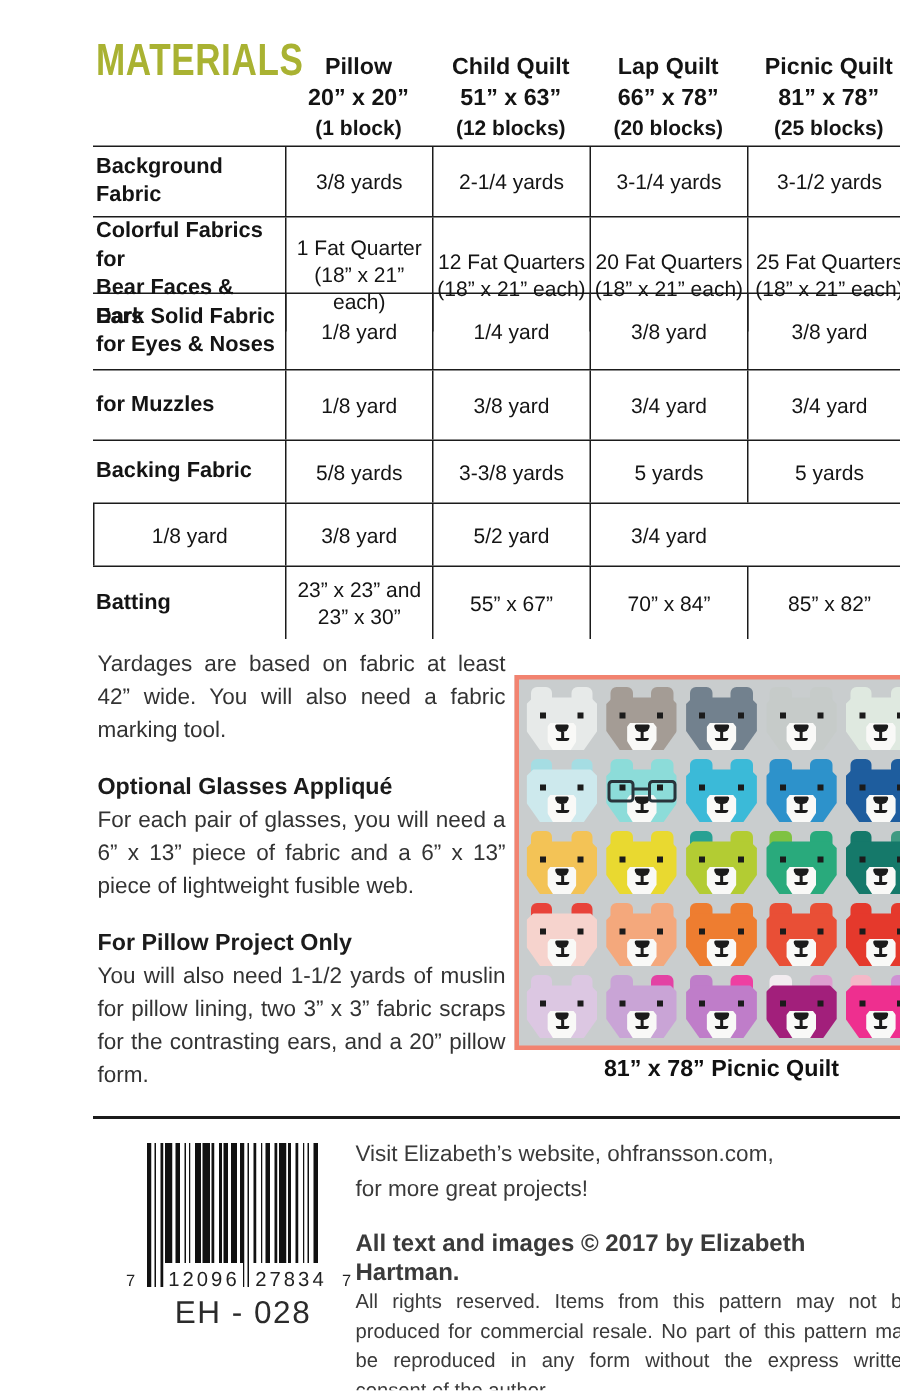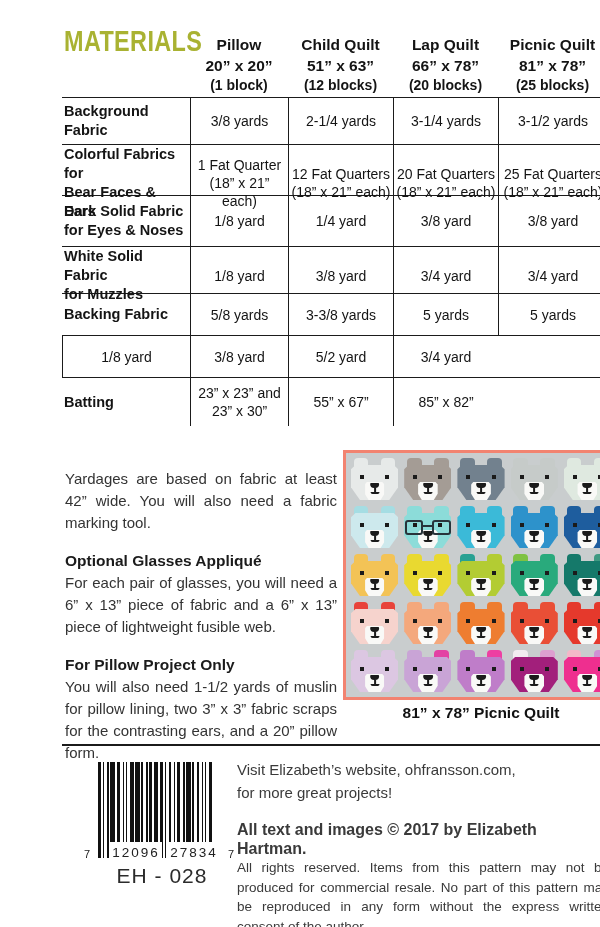--- a/index.html
+++ b/index.html
@@ -16,21 +16,21 @@
   .hcell{text-align:center;}
   .hline{font-weight:bold;font-size:15.5px;line-height:21px;}
   .hblocks{font-weight:bold;font-size:14px;line-height:19px;}
   .trow{display:grid;grid-template-columns:128px 98px 105px 105px 109px;border-bottom:1.6px solid #1b1b1b;align-items:center;}
   .trow:last-child{border-bottom:none;}
   .cell{font-size:14px;line-height:18px;text-align:center;align-self:center;}
   .cell.label{font-weight:bold;font-size:14.5px;line-height:19px;text-align:left;padding-left:2px;}
   .cell.val{border-left:1.6px solid #1b1b1b;height:100%;display:flex;flex-direction:column;justify-content:center;}
 
   
-  .notes{position:absolute;left:33px;top:468px;width:272px;font-size:15px;line-height:22px;color:#333;}
+  .notes{position:absolute;left:33px;top:432px;width:272px;font-size:15px;line-height:22px;color:#333;}
   .notes p{margin:0 0 0 0;text-align:justify;}
   .notes .sect{margin-top:16px;}
   .notes h3{margin:0;font-size:15.5px;line-height:22px;color:#1b1b1b;}
 
   
   .quilt{position:absolute;left:311px;top:450px;width:276px;height:250px;background:#c9cdce;
     border:3px solid #f28370;box-sizing:border-box;}
   .quilt-grid{position:absolute;inset:5px;display:grid;grid-template-columns:repeat(5,1fr);
     grid-template-rows:repeat(5,1fr);gap:6px;}
   .caption{position:absolute;left:311px;top:704px;width:276px;text-align:center;font-weight:bold;font-size:15.5px;color:#111;}
@@ -156,21 +156,20 @@
           </div>
           <div class="cell val">
             <div>3/8 yard</div>
           </div>
           <div class="cell val">
             <div>3/8 yard</div>
           </div>
         </div>
         <div class="trow" style="height: 46px;">
           <div class="cell label">
-            <div>White Solid Fabric</div>
             <div>for Muzzles</div>
           </div>
           <div class="cell val">
             <div>1/8 yard</div>
           </div>
           <div class="cell val">
             <div>3/8 yard</div>
           </div>
           <div class="cell val">
             <div>3/4 yard</div>
@@ -213,20 +212,23 @@
         <div class="trow" style="height: 48px;">
           <div class="cell label">
             <div>Batting</div>
           </div>
           <div class="cell val">
             <div>23” x 23” and</div>
             <div>23” x 30”</div>
           </div>
           <div class="cell val">
             <div>55” x 67”</div>
+          </div>
+          <div class="cell val">
+            <div>70” x 84”</div>
           </div>
           <div class="cell val">
             <div>85” x 82”</div>
           </div>
         </div>
       </div>
   </div>
 
   <div class="notes">
     <p>Yardages are based on fabric at least 42” wide. You will also need a fabric marking tool.</p>

